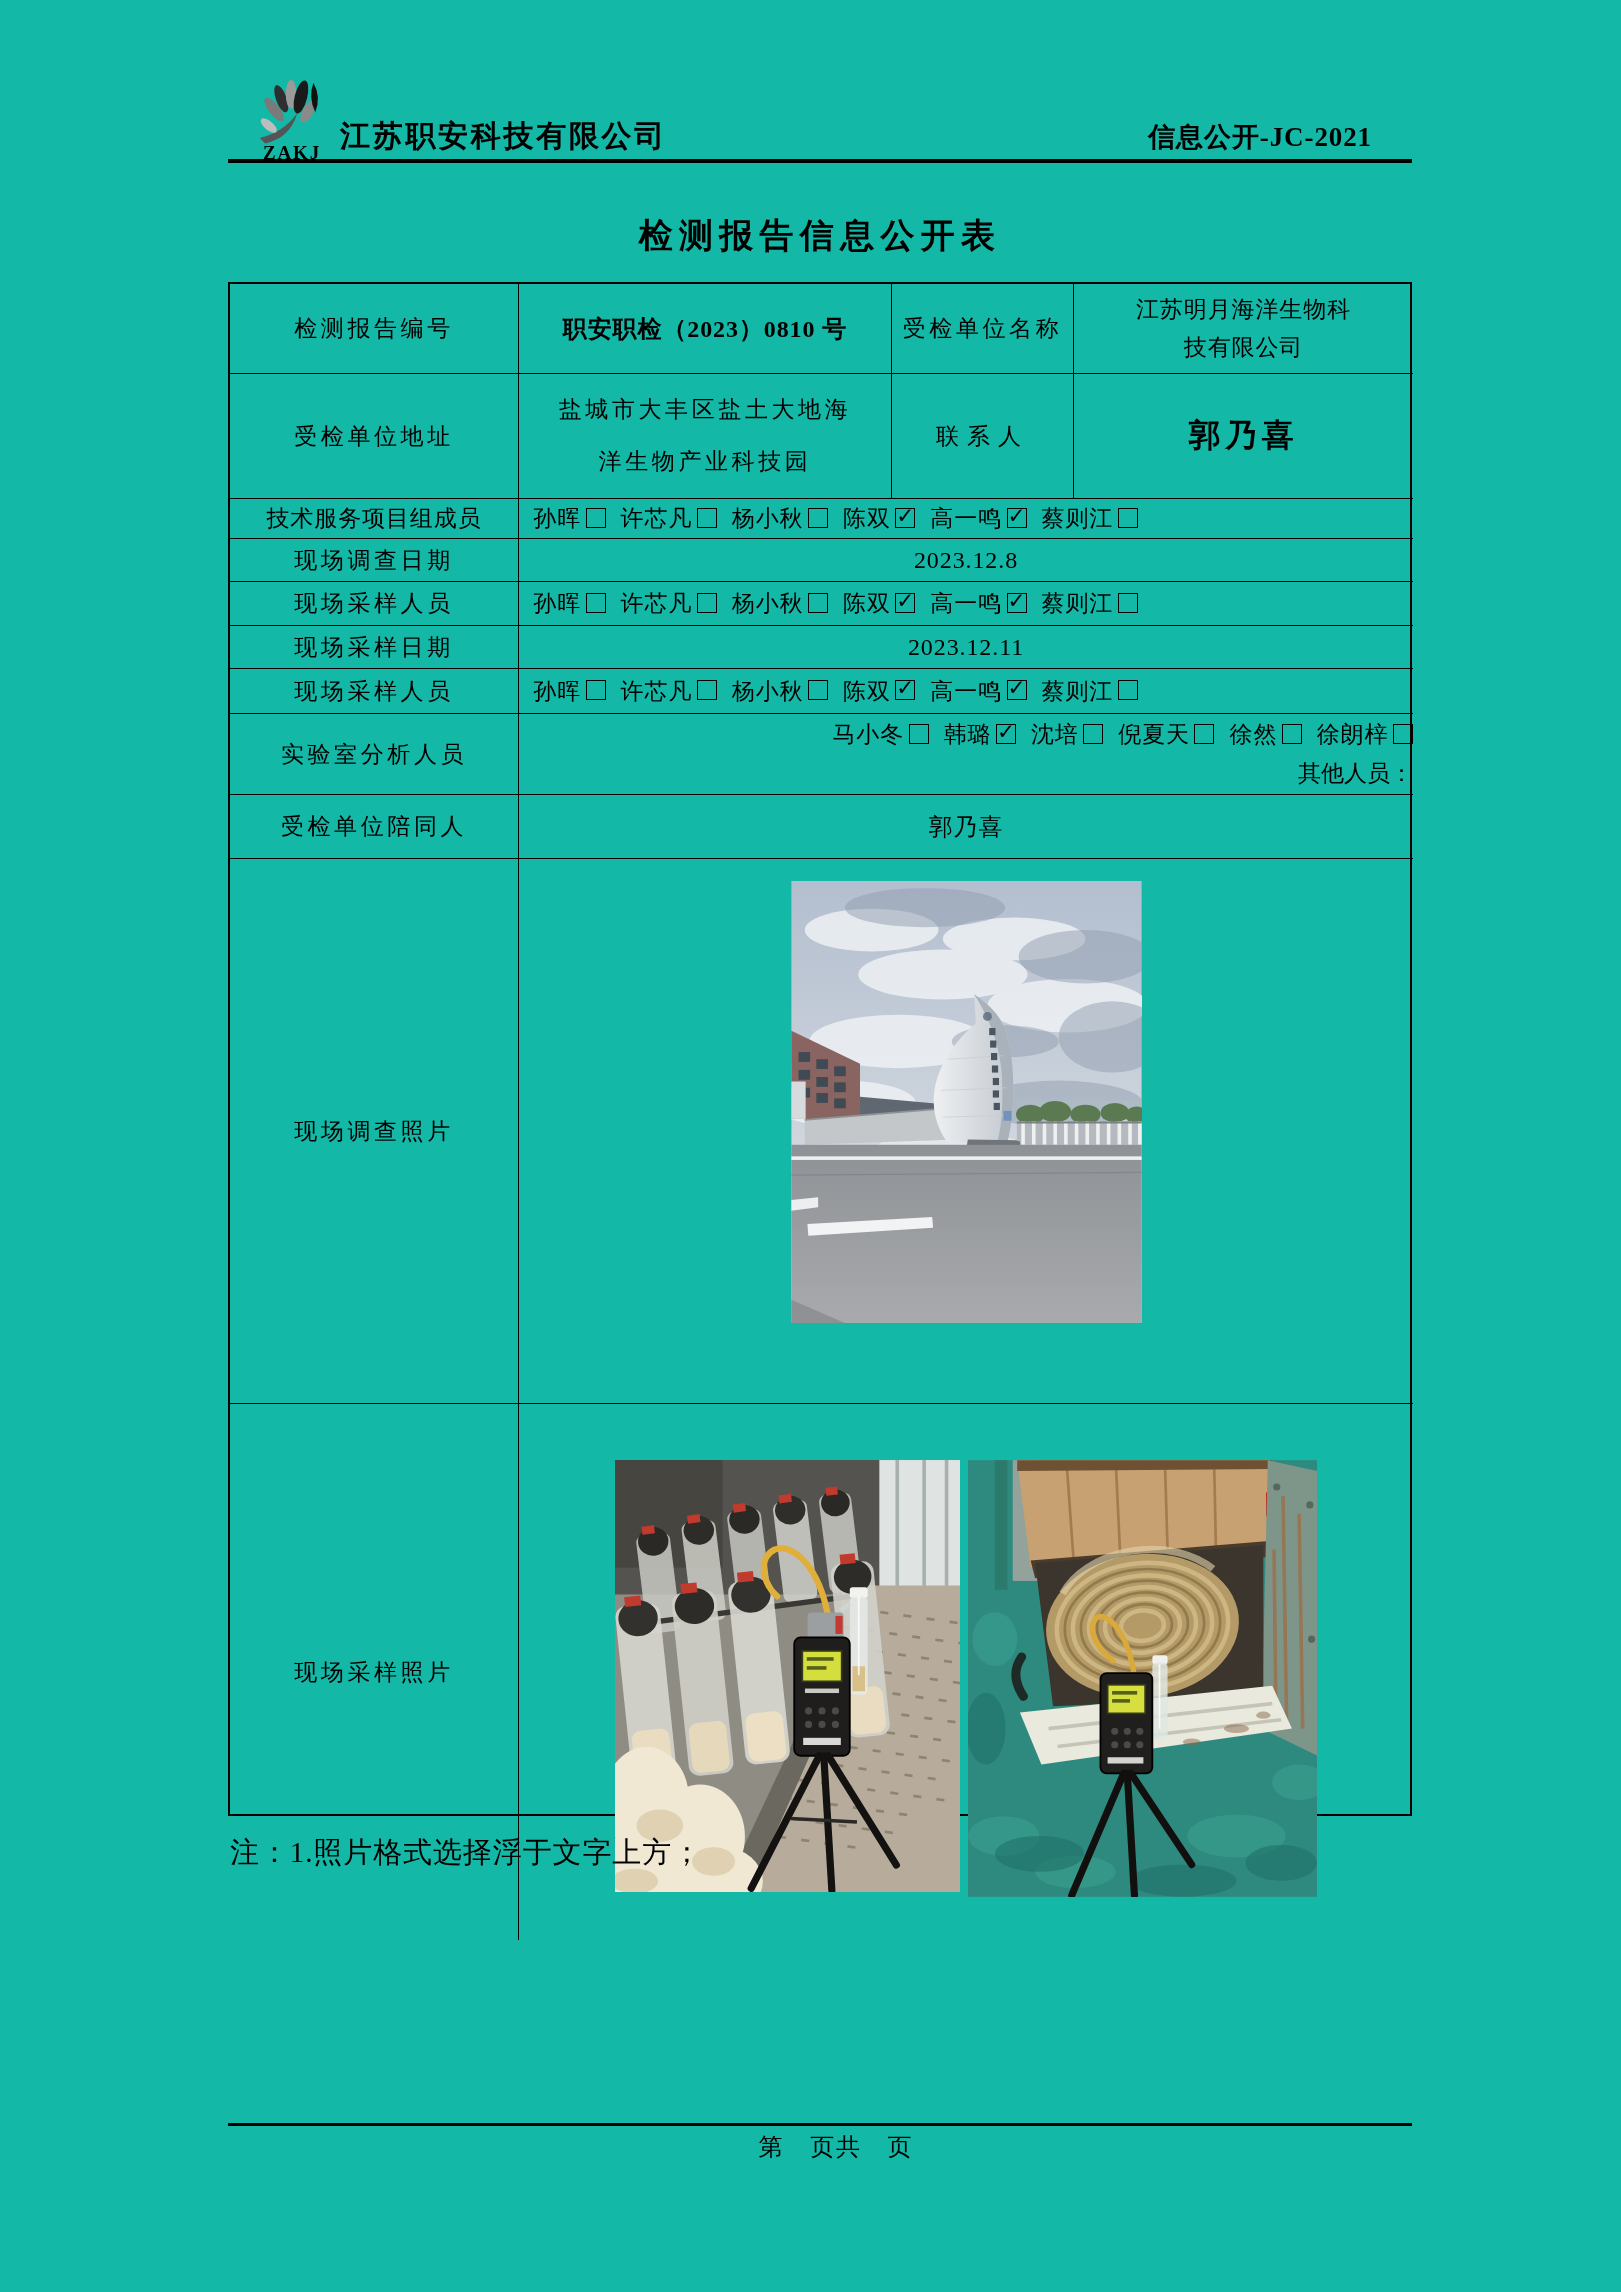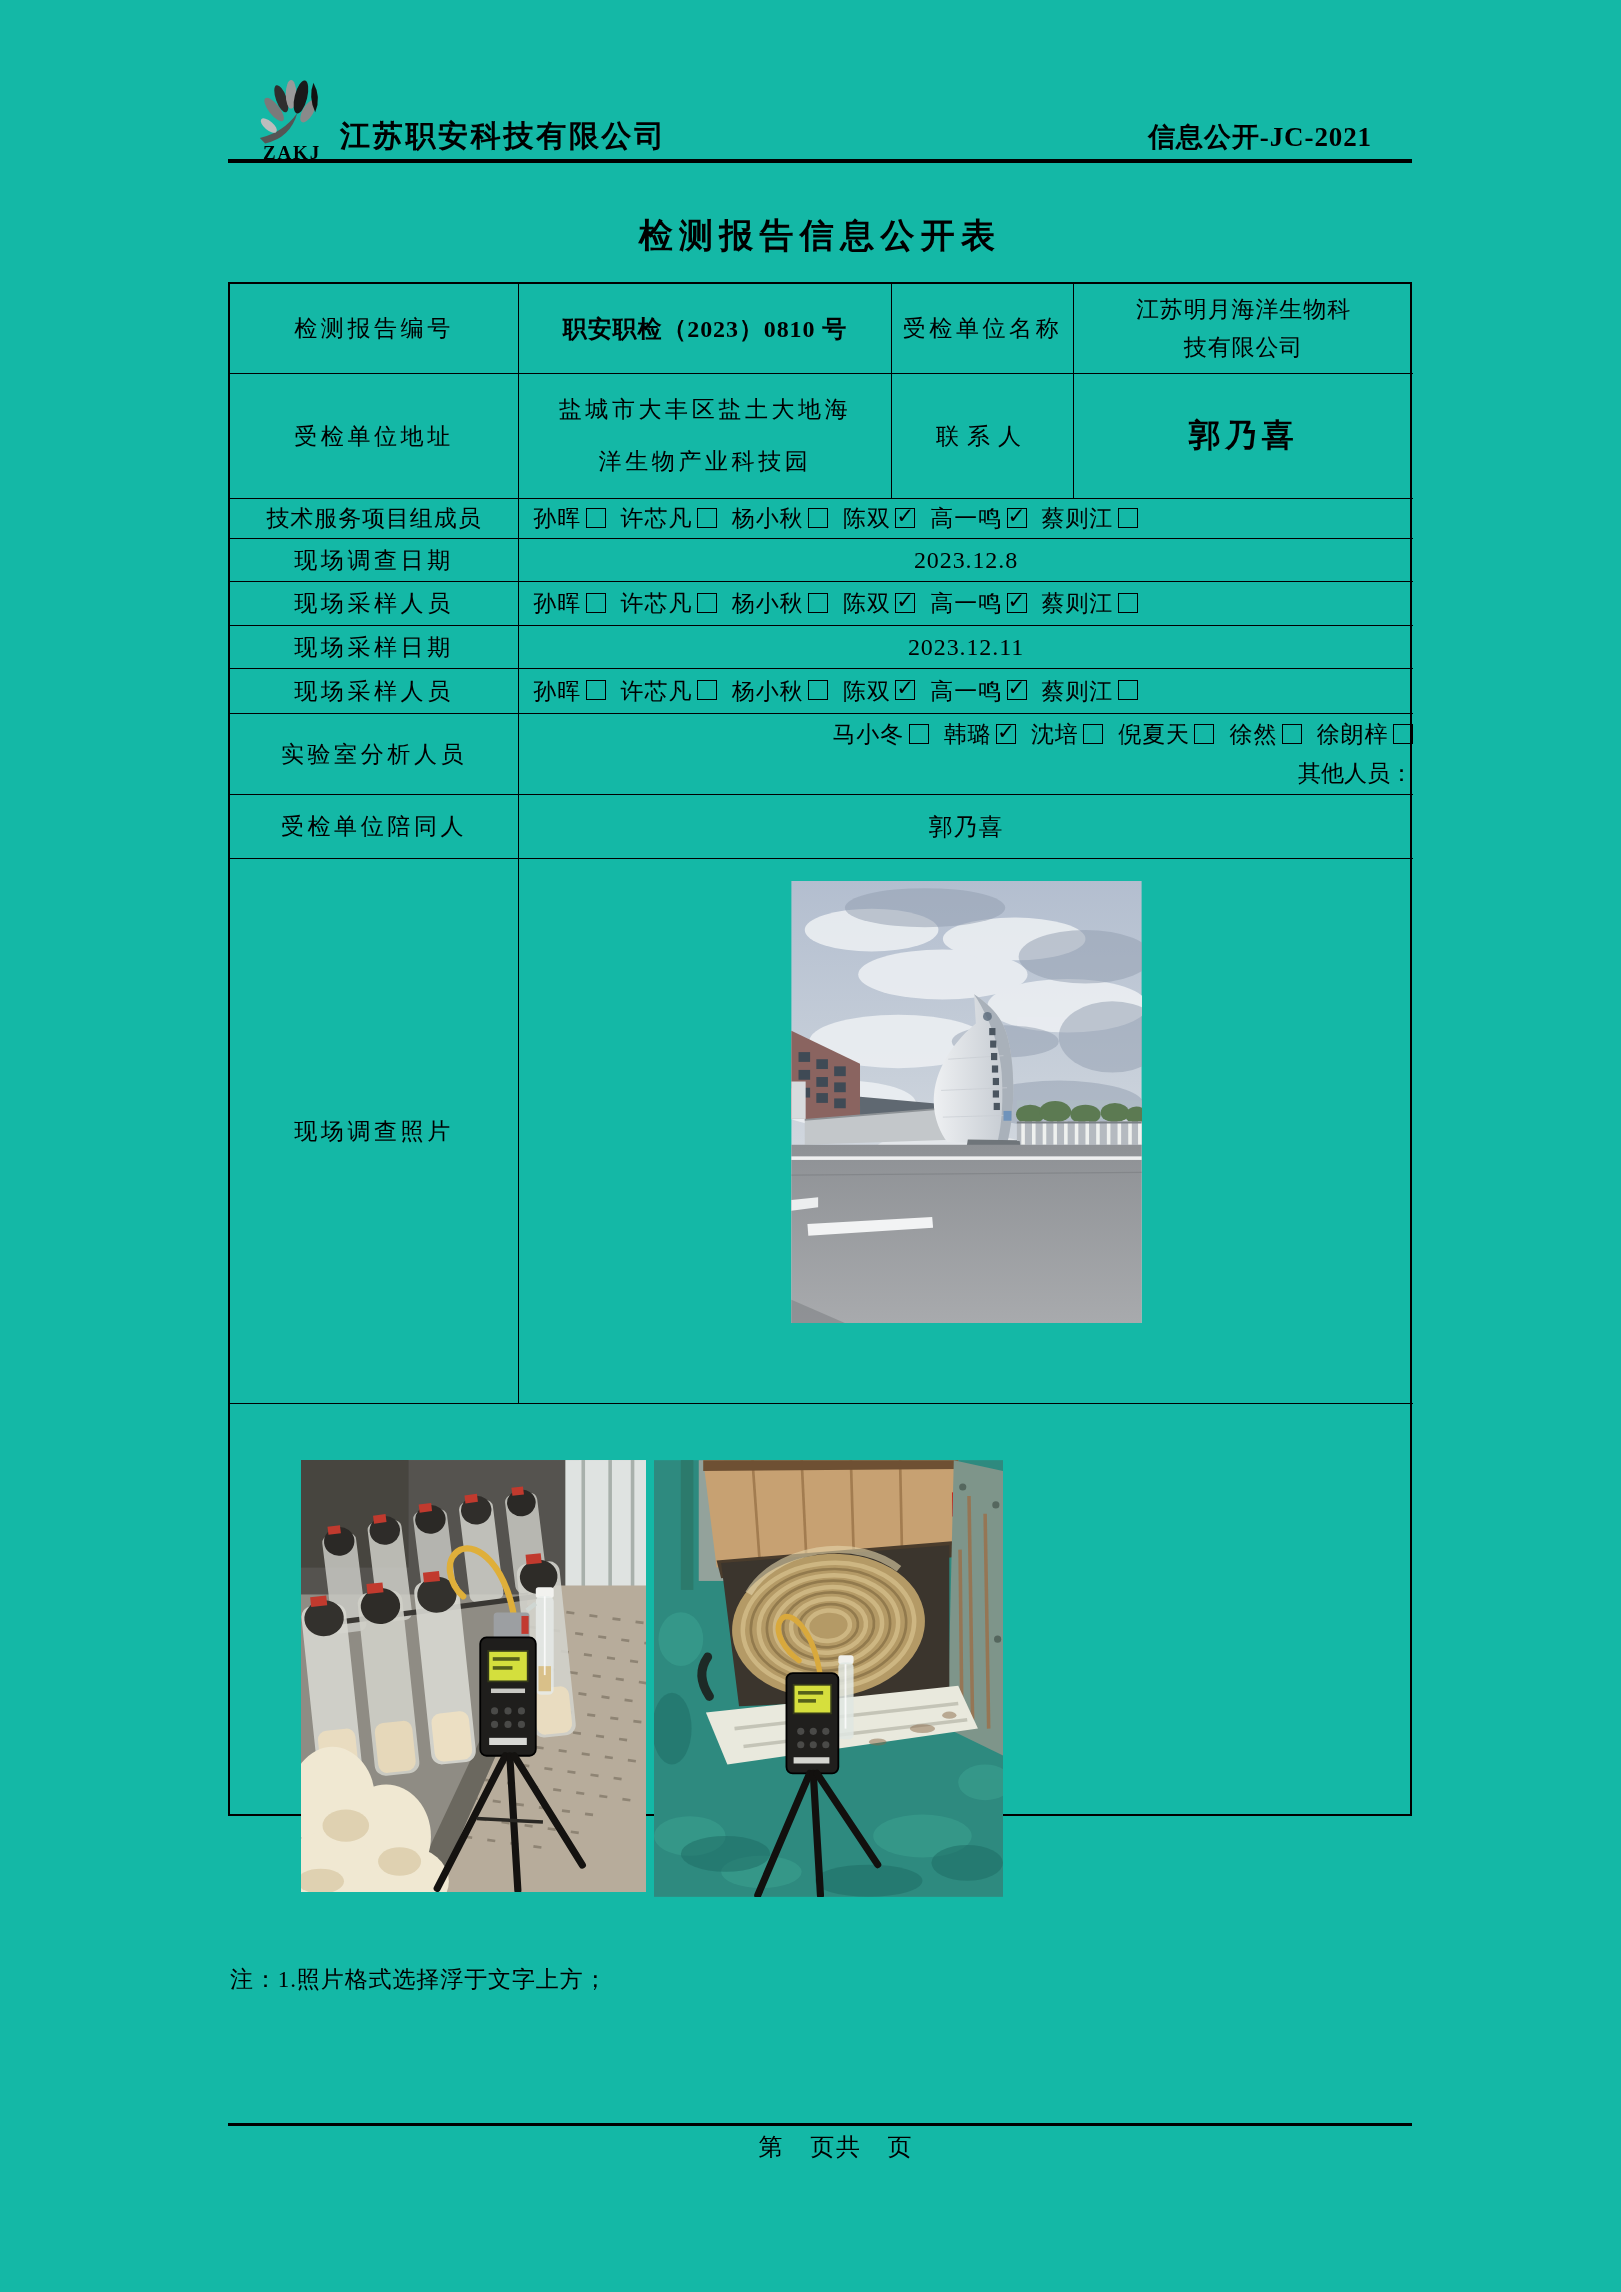--- a/index.html
+++ b/index.html
@@ -41,21 +41,21 @@
   .member{white-space:nowrap;}
   .cb{display:inline-block;width:18px;height:18px;border:1.8px solid #000;margin-left:4.5px;
       position:relative;top:1.8px;}
   .cb.checked::after{content:"\2713";position:absolute;left:0px;top:-6.3px;font-size:21.5px;
       font-weight:bold;font-family:"DejaVu Sans",sans-serif;}
   .photocell{align-items:flex-start;}
   .photocell.single{padding-top:21.5px;}
   .photocell.pair{padding-top:56px;gap:7.2px;}
   .photo{display:block;}
   
-  .note{position:absolute;left:230px;top:1964px;font-size:23px;letter-spacing:0.9px;}
+  .note{position:absolute;left:230px;top:1833px;font-size:29px;letter-spacing:0.9px;}
   .frule{position:absolute;left:228px;top:2123px;width:1184px;height:2.7px;background:#000;}
   .pagefoot{position:absolute;left:244px;top:2131px;width:1184px;text-align:center;
             font-size:24px;letter-spacing:1.8px;}
 </style>
 </head>
 <body>
 
 <div class="page">
 
   <svg class="logo" viewBox="0 0 100 84">
@@ -274,20 +274,21 @@
 
         <rect x="0" y="296" width="393" height="200" fill="url(#road)"></rect>
         <rect x="0" y="309" width="393" height="4" fill="#ffffff" opacity="0.85"></rect>
         <line x1="0" y1="330" x2="393" y2="327" stroke="#7d8084" stroke-width="1.5" opacity="0.7"></line>
         <polygon points="18,385 158,377 159,389 19,398" fill="#f2f3f4"></polygon>
         <polygon points="0,358 30,355 30,366 0,370" fill="#eceeef"></polygon>
         <polygon points="0,470 60,496 0,496" fill="#7e8286" opacity="0.6"></polygon>
       </svg>
     </div>
 
+    <div class="cell lab lr">现场采样照片</div>
     <div class="cell lc lr span3 photocell pair">
       <svg class="photo" width="345" height="432" viewBox="0 0 385 482">
         <defs>
           <clipPath id="floorclip">
               <polygon points="255,140 385,140 385,482 150,482 235,290"></polygon>
             </clipPath>
         </defs>
         <rect x="0" y="0" width="385" height="482" fill="#8f8c84"></rect>
         <rect x="0" y="0" width="310" height="150" fill="#55534f"></rect>
         <rect x="0" y="0" width="120" height="120" fill="#47453f"></rect>

